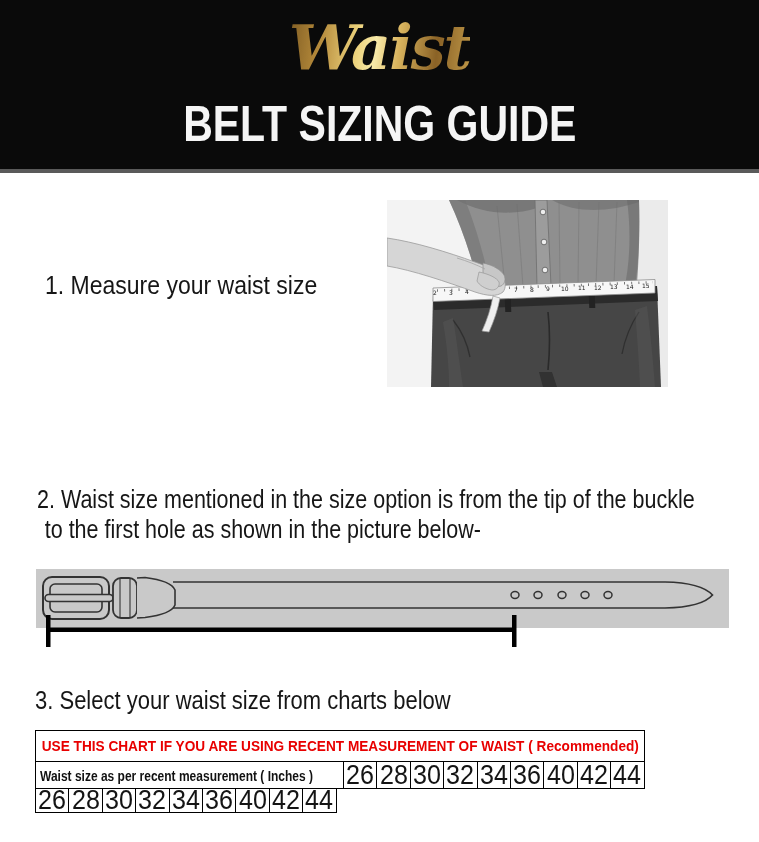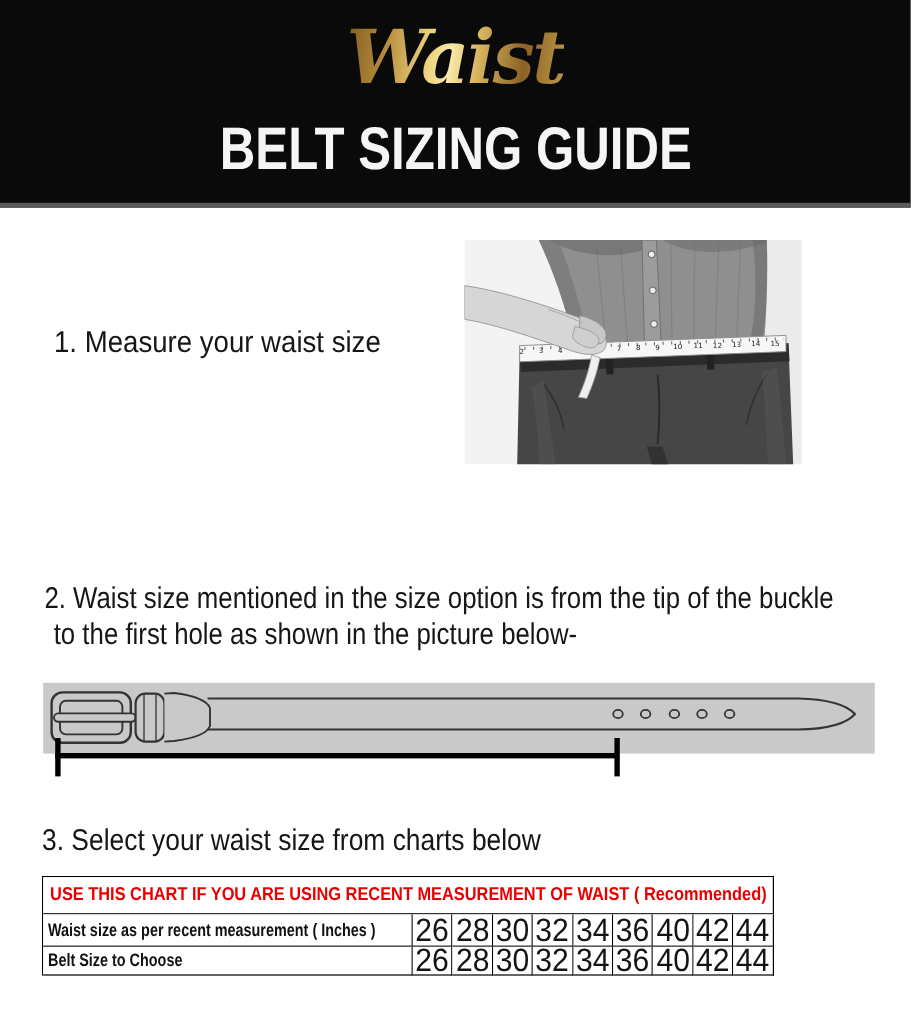--- a/index.html
+++ b/index.html
@@ -184,23 +184,20 @@
           <span>40</span>
         </div>
       <div class="ccell cval">
           <span>42</span>
         </div>
       <div class="ccell cval">
           <span>44</span>
         </div>
     </div>
     <div class="crow r3">
-      <div class="ccell clabel">
-        <span>Belt Size to Choose</span>
-      </div>
       <div class="ccell cval">
           <span>26</span>
         </div>
       <div class="ccell cval">
           <span>28</span>
         </div>
       <div class="ccell cval">
           <span>30</span>
         </div>
       <div class="ccell cval">

